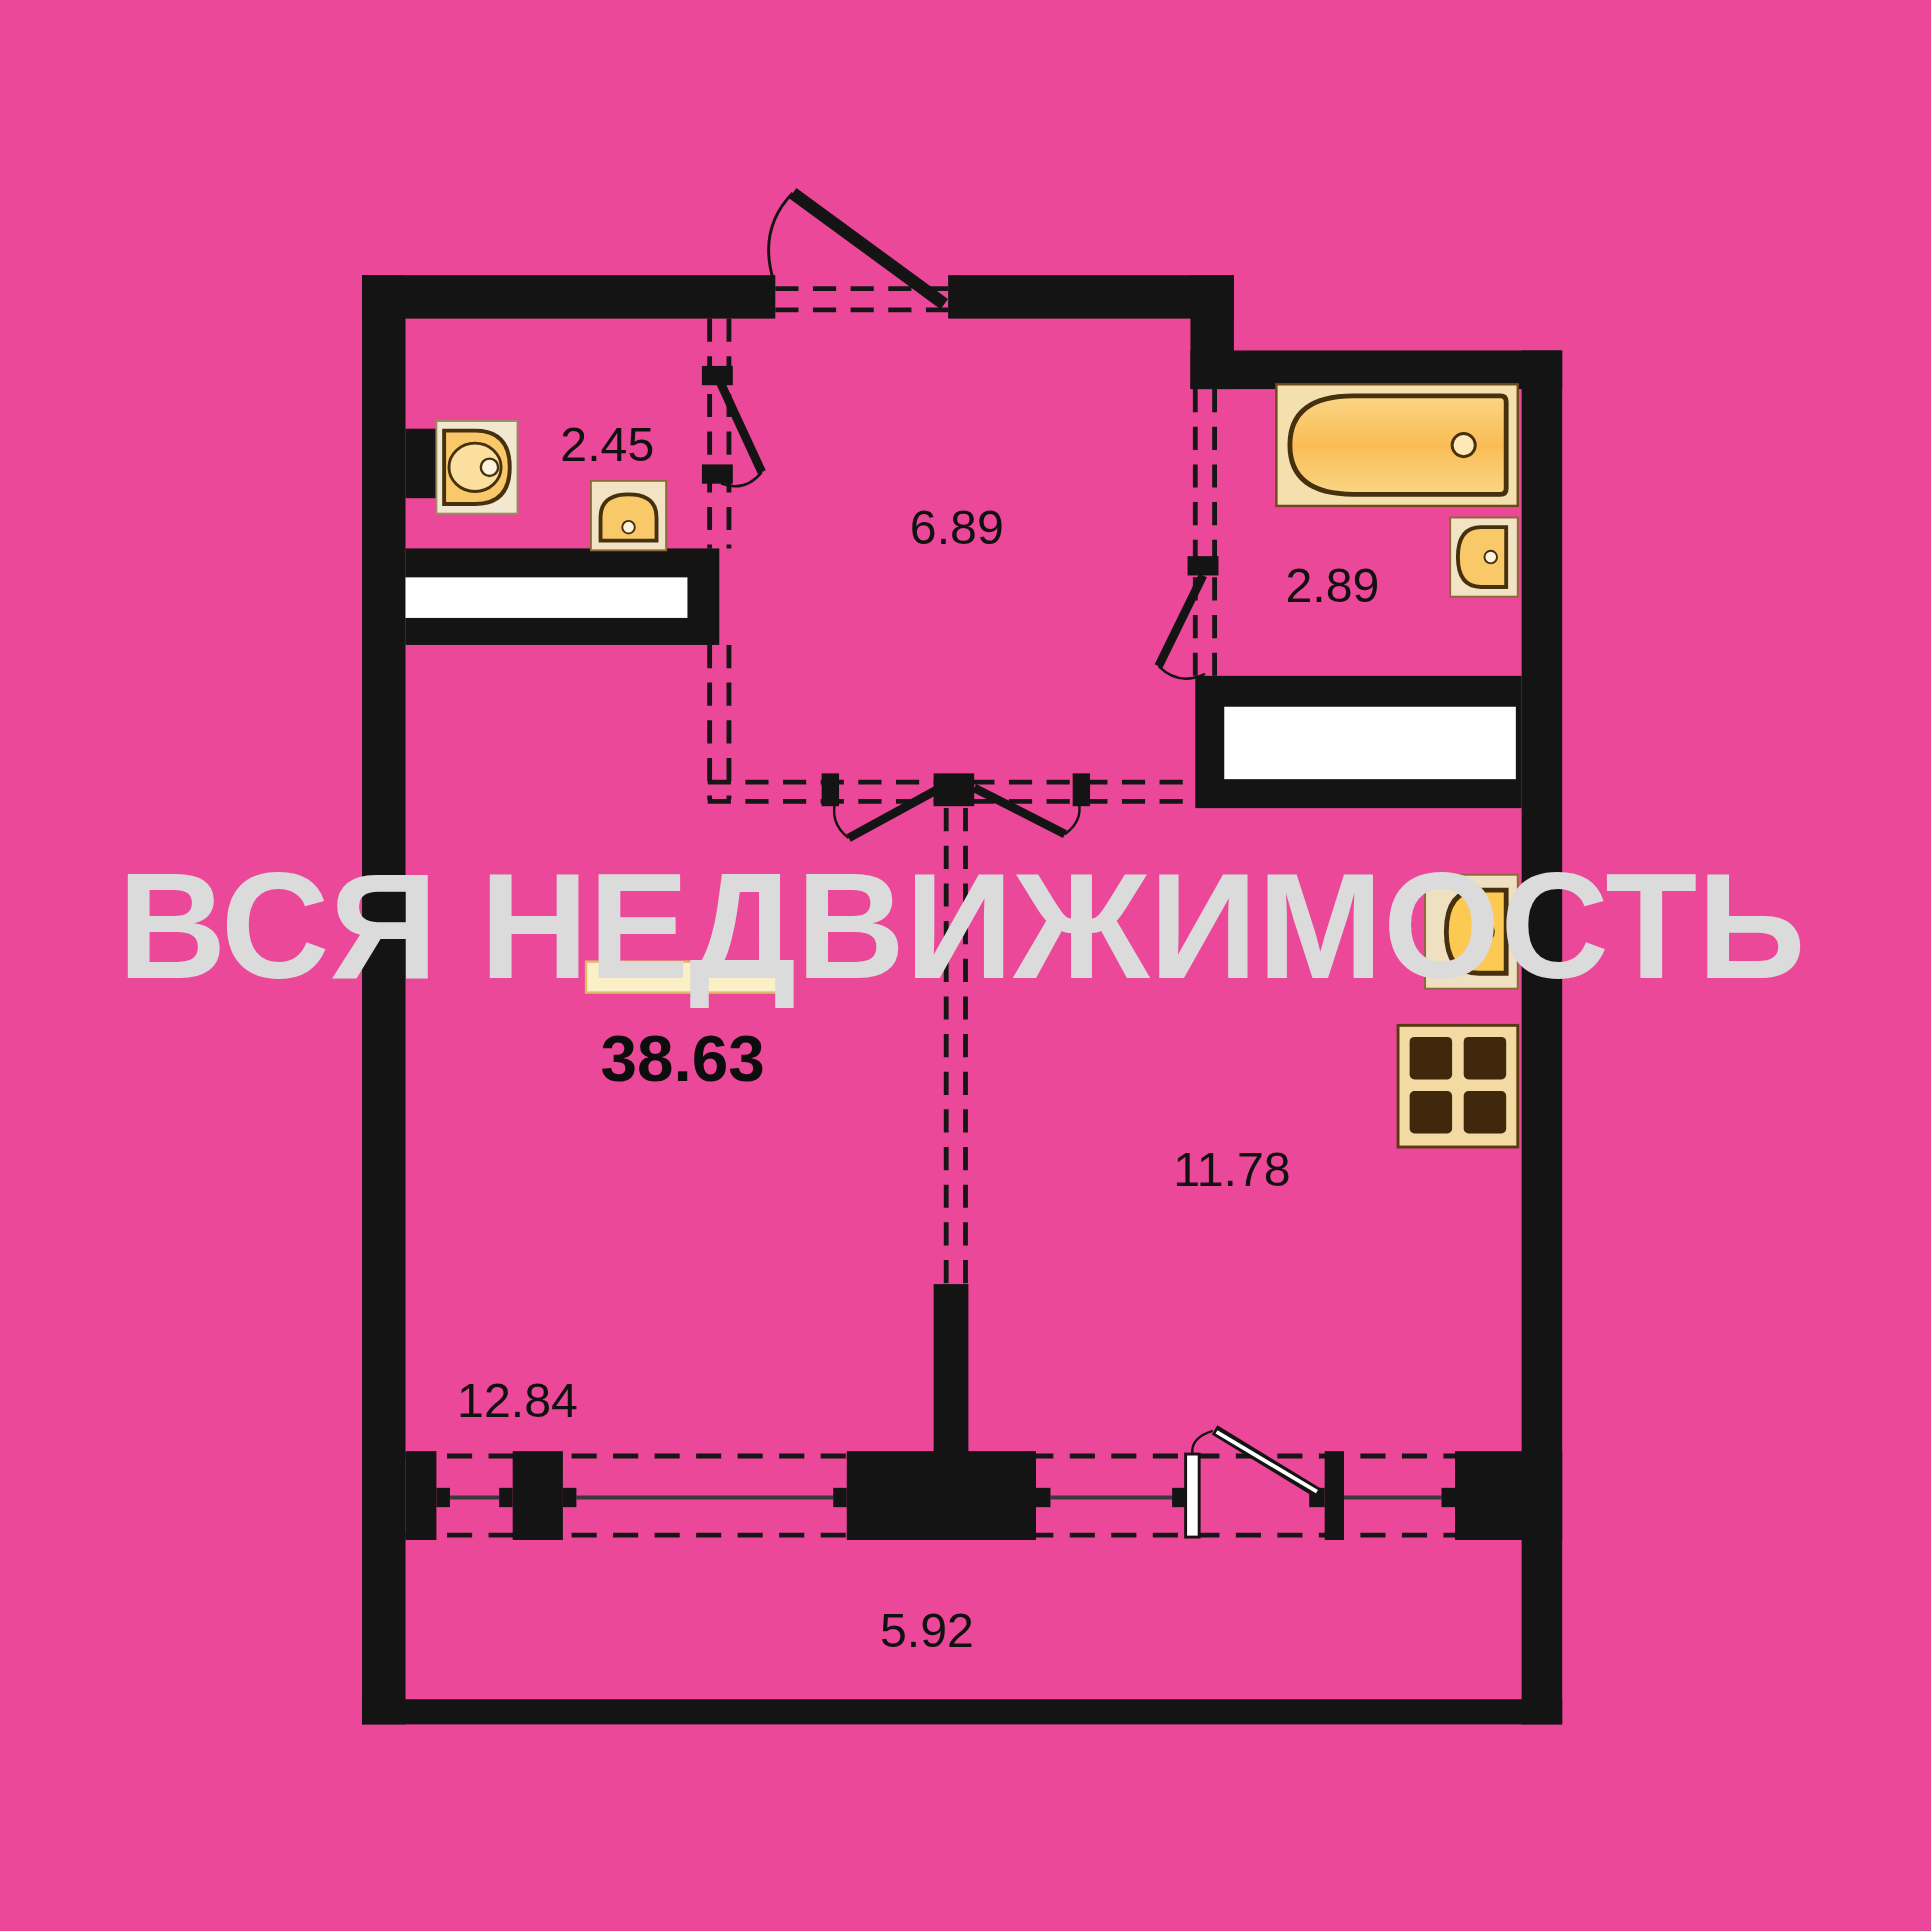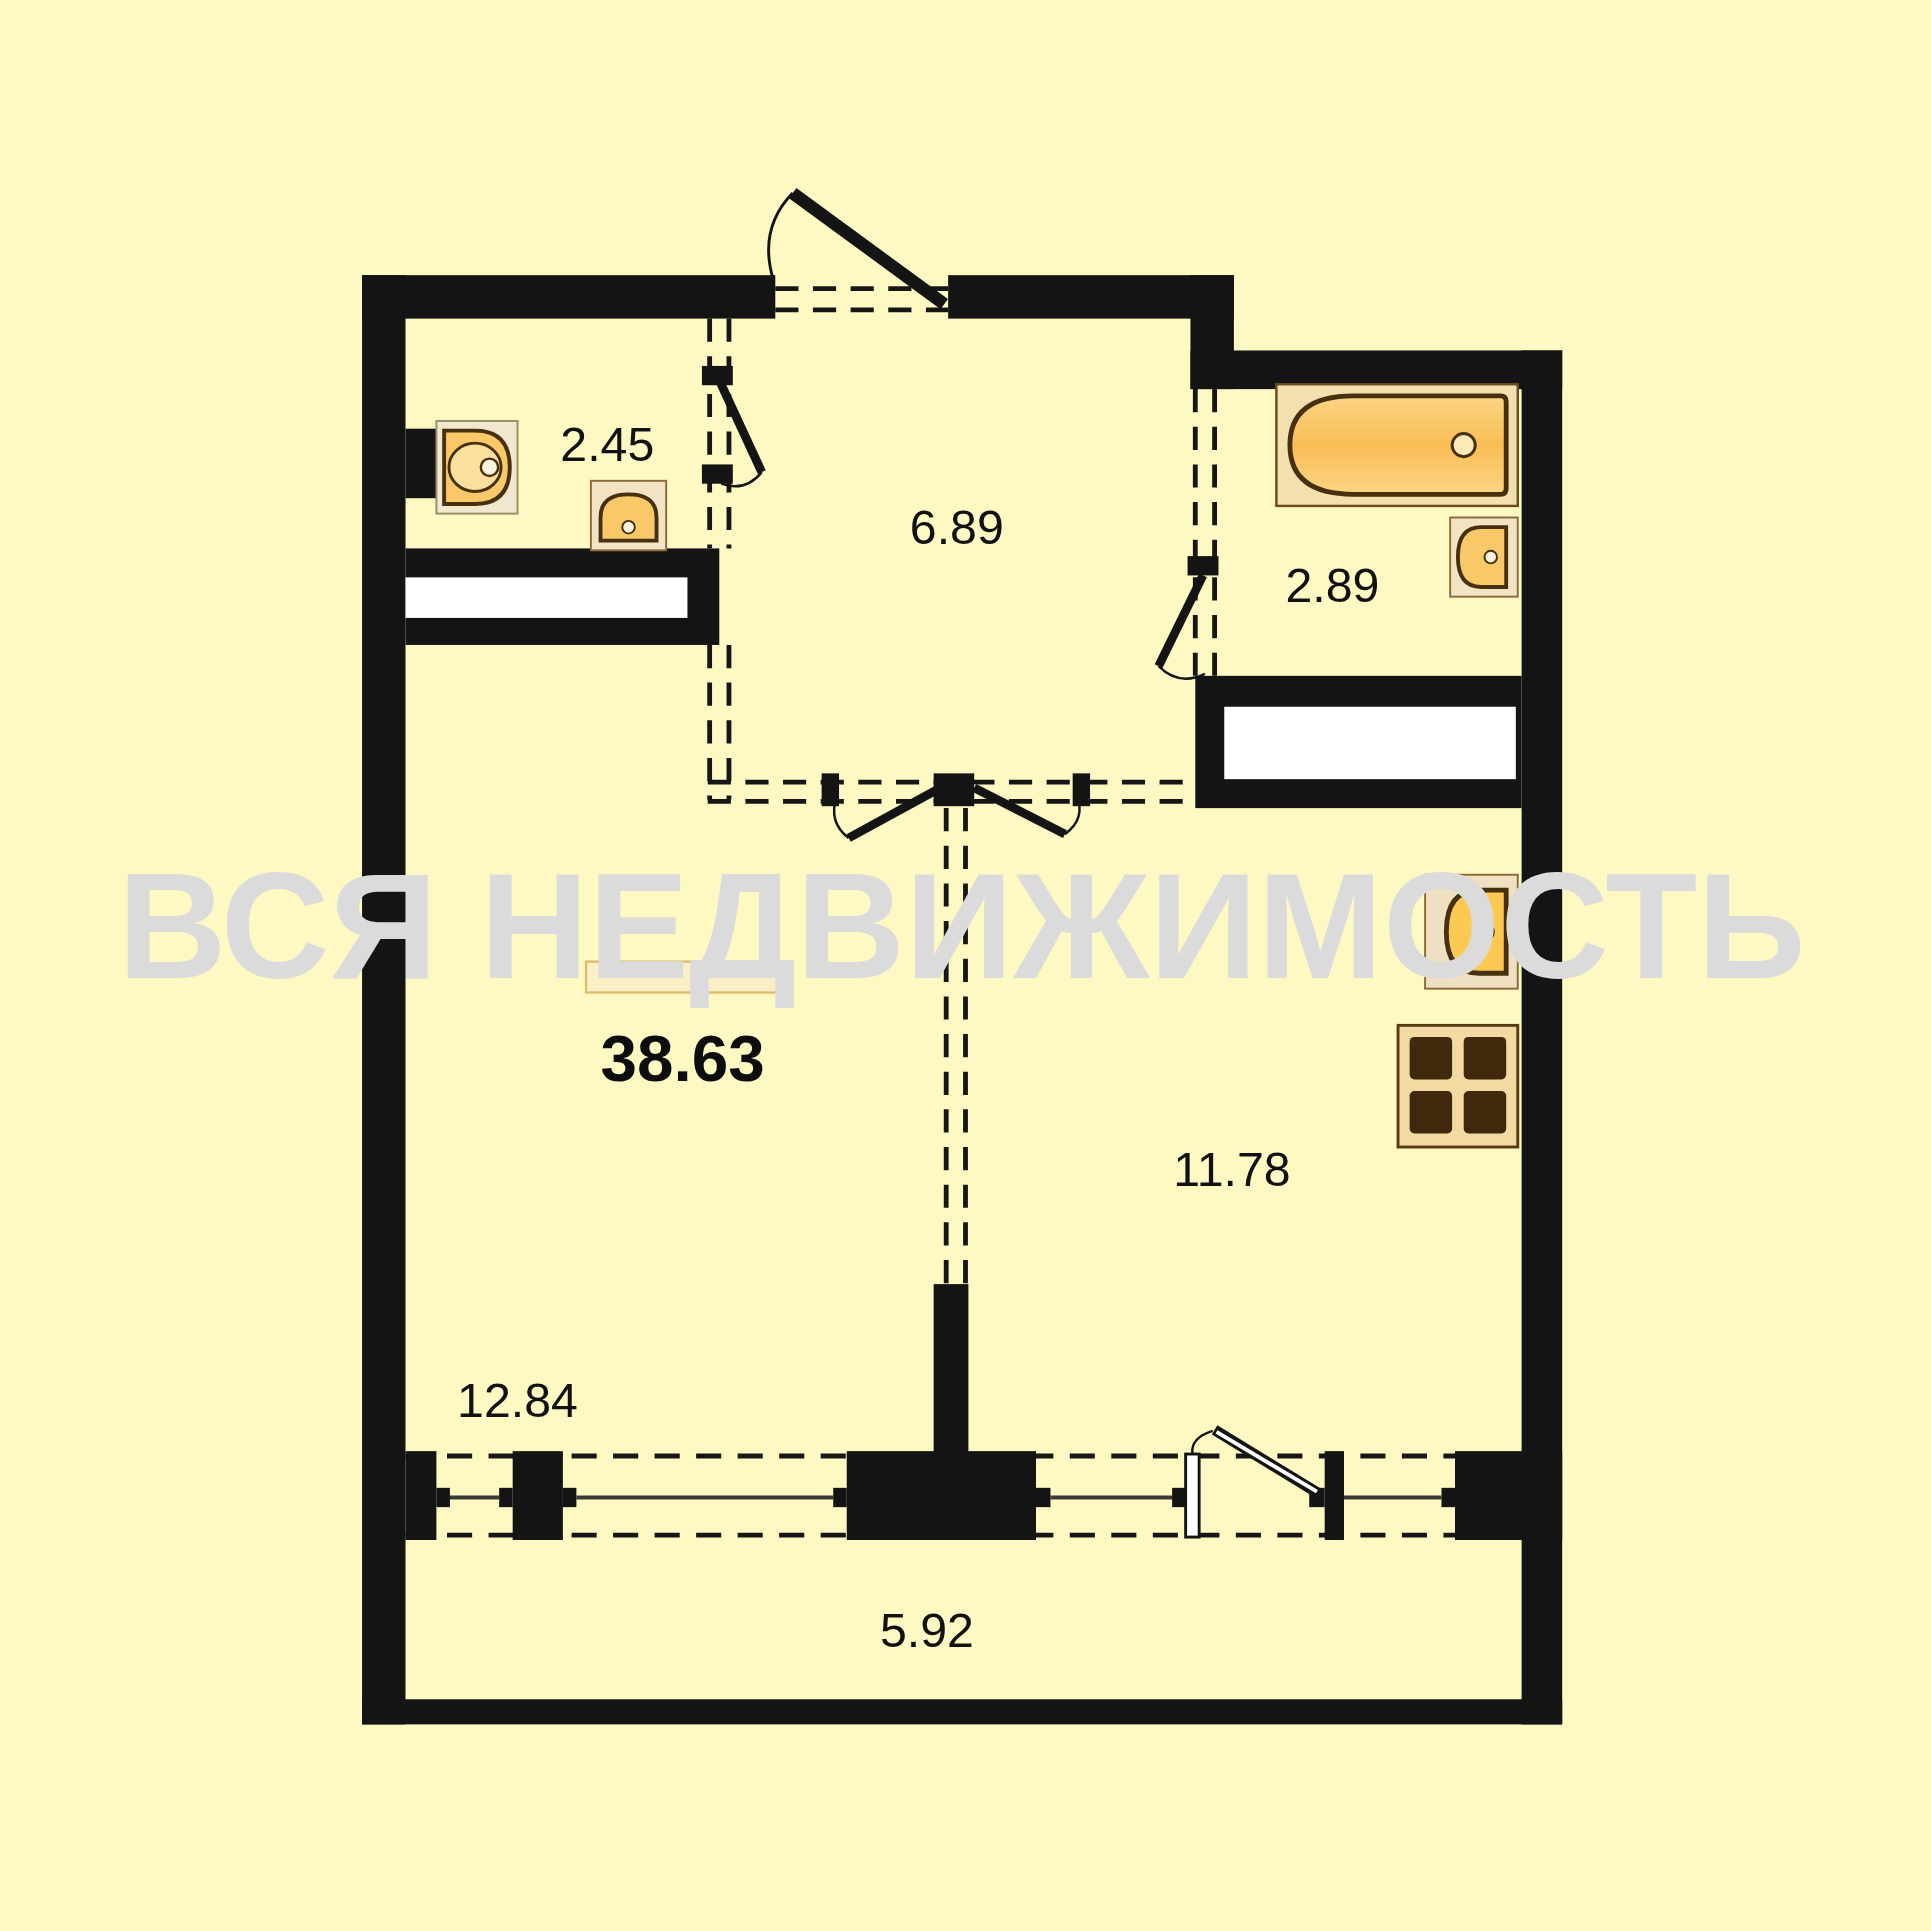--- a/index.html
+++ b/index.html
@@ -1,16 +1,16 @@
 <!DOCTYPE html>
 <html><head>
 <meta charset="utf-8">
 <style>
   html,body{margin:0;padding:0;background:#ffffff;}
-  .stage{position:relative;width:1931px;height:1931px;background:#fef9c3;overflow:hidden;
+  .stage{position:relative;width:1931px;height:1931px;background:#ec4899;overflow:hidden;
          font-family:"Liberation Sans", sans-serif;}
   svg{display:block;width:1931px;height:1931px;}
   text{font-family:"Liberation Sans", sans-serif;}
   .room-label{font-size:50px;fill:#111111;}
   .total-label{font-size:68px;font-weight:700;fill:#0d0d0d;}
   .watermark{font-size:155px;font-weight:700;fill:#dbdbdb;}
 </style>
 </head>
 <body>
 

